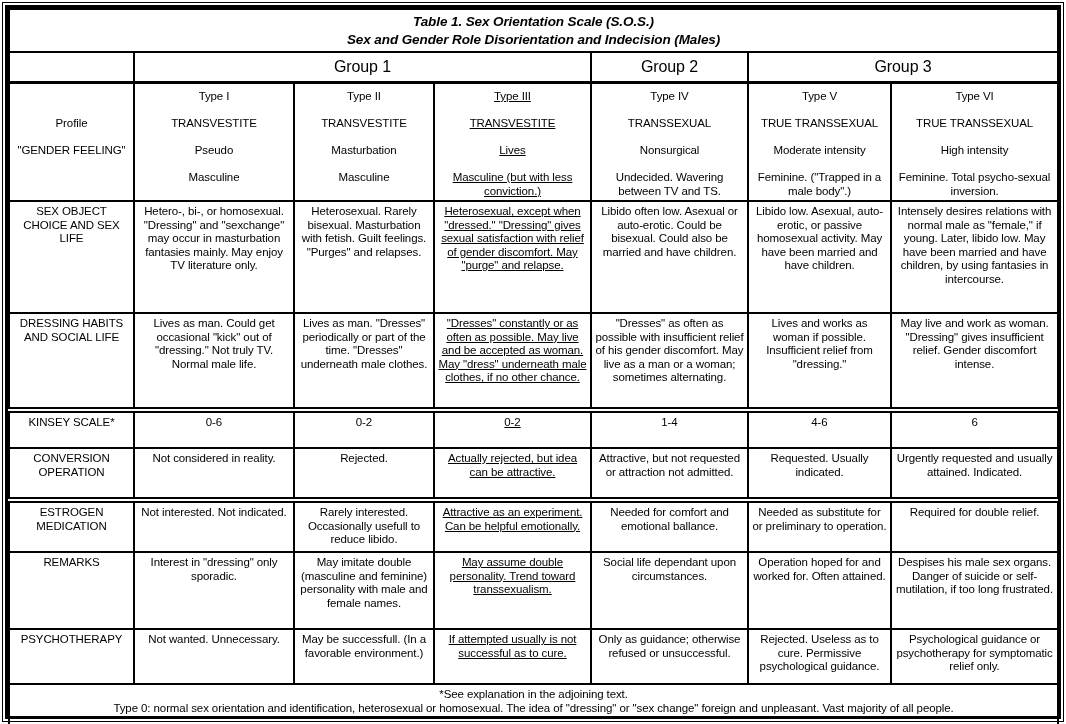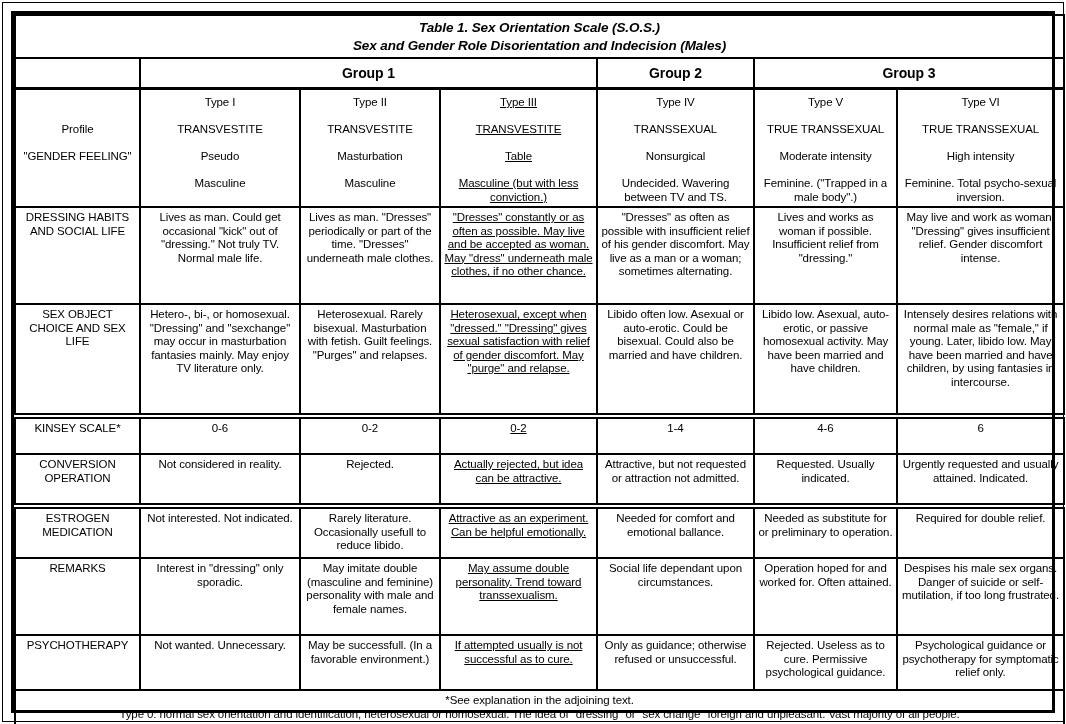--- a/index.html
+++ b/index.html
@@ -3,40 +3,40 @@
 <meta charset="utf-8">
 <style>
   html,body{margin:0;padding:0;background:#fff;}
   .page{
     width:1066px;height:724px;box-sizing:border-box;
     font-family:"Liberation Sans","DejaVu Sans",sans-serif;
     color:#000;background:#fff;position:relative;
   }
   .outer{
     position:absolute;top:2px;left:2px;right:2px;bottom:2px;
-    border:1px solid #000;padding:8px;box-sizing:border-box;
+    border:1px solid #000;padding:2px;box-sizing:border-box;
   }
   .inner{
     border:3px solid #000;height:100%;box-sizing:border-box;
   }
   table.sos{
     border-collapse:collapse;table-layout:fixed;width:100%;height:100%;
   }
   table.sos td{
     border:2px solid #000;
     vertical-align:top;
     text-align:center;
     font-size:11.5px;line-height:1.18;
     padding:3px 3px 2px 3px;
     overflow:hidden;
     letter-spacing:-0.1px;
   }
   td.titlecell{border-bottom:3px solid #000;vertical-align:middle;padding:2px;}
   .title-line{font-weight:bold;font-style:italic;font-size:13.5px;line-height:1.35;}
-  tr.group-row td{border-bottom:3px solid #000;vertical-align:middle;font-weight:bold;font-size:14px;}
+  tr.group-row td{border-bottom:3px solid #000;vertical-align:middle;font-weight:normal;font-size:16px;}
   td.rowlabel{vertical-align:top;margin-top:24px;}
   td.kin{vertical-align:middle;padding:1px;}
   
   td.dl{border-left:5px double #000;text-decoration:underline;}
   td.gb{border-left:3px solid #000;}
   tr.hdbl td{border-top:6px double #000;}
   tr.profile-row td{padding-top:6px;}
   .pline{height:27px;}
   td.footcell{
     border-top:3px solid #000;text-align:left;vertical-align:top;
@@ -89,63 +89,63 @@
       </td>
       <td>
         <div class="pline">Type II</div>
         <div class="pline">TRANSVESTITE</div>
         <div class="pline">Masturbation</div>
         <div>Masculine</div>
       </td>
       <td class="dl">
         <div class="pline">Type III</div>
         <div class="pline">TRANSVESTITE</div>
-        <div class="pline">Table</div>
+        <div class="pline">Lives</div>
         <div>Masculine (but with less conviction.)</div>
       </td>
       <td class="gb">
         <div class="pline">Type IV</div>
         <div class="pline">TRANSSEXUAL</div>
         <div class="pline">Nonsurgical</div>
         <div>Undecided. Wavering between TV and TS.</div>
       </td>
       <td>
         <div class="pline">Type V</div>
         <div class="pline">TRUE TRANSSEXUAL</div>
         <div class="pline">Moderate intensity</div>
         <div>Feminine. ("Trapped in a male body".)</div>
       </td>
       <td>
         <div class="pline">Type VI</div>
         <div class="pline">TRUE TRANSSEXUAL</div>
         <div class="pline">High intensity</div>
         <div>Feminine. Total psycho-sexual inversion.</div>
       </td>
+    </tr>
+
+    <tr style="height:112px">
+      <td class="rowlabel">SEX OBJECT CHOICE AND SEX LIFE</td>
+      <td>Hetero-, bi-, or homosexual. "Dressing" and "sexchange" may occur in masturbation fantasies mainly. May enjoy TV literature only.</td>
+      <td>Heterosexual. Rarely bisexual. Masturbation with fetish. Guilt feelings. "Purges" and relapses.</td>
+      <td class="dl">Heterosexual, except when "dressed." "Dressing" gives sexual satisfaction with relief of gender discomfort. May "purge" and relapse.</td>
+      <td class="gb">Libido often low. Asexual or auto-erotic. Could be bisexual. Could also be married and have children.</td>
+      <td>Libido low. Asexual, auto-erotic, or passive homosexual activity. May have been married and have children.</td>
+      <td>Intensely desires relations with normal male as "female," if young. Later, libido low. May have been married and have children, by using fantasies in intercourse.</td>
     </tr>
 
     <tr style="height:97px">
       <td class="rowlabel">DRESSING HABITS AND SOCIAL LIFE</td>
       <td>Lives as man. Could get occasional "kick" out of "dressing." Not truly TV. Normal male life.</td>
       <td>Lives as man. "Dresses" periodically or part of the time. "Dresses" underneath male clothes.</td>
       <td class="dl">"Dresses" constantly or as often as possible. May live and be accepted as woman. May "dress" underneath male clothes, if no other chance.</td>
       <td class="gb">"Dresses" as often as possible with insufficient relief of his gender discomfort. May live as a man or a woman; sometimes alternating.</td>
       <td>Lives and works as woman if possible. Insufficient relief from "dressing."</td>
       <td>May live and work as woman. "Dressing" gives insufficient relief. Gender discomfort intense.</td>
     </tr>
 
-    <tr style="height:112px">
-      <td class="rowlabel">SEX OBJECT CHOICE AND SEX LIFE</td>
-      <td>Hetero-, bi-, or homosexual. "Dressing" and "sexchange" may occur in masturbation fantasies mainly. May enjoy TV literature only.</td>
-      <td>Heterosexual. Rarely bisexual. Masturbation with fetish. Guilt feelings. "Purges" and relapses.</td>
-      <td class="dl">Heterosexual, except when "dressed." "Dressing" gives sexual satisfaction with relief of gender discomfort. May "purge" and relapse.</td>
-      <td class="gb">Libido often low. Asexual or auto-erotic. Could be bisexual. Could also be married and have children.</td>
-      <td>Libido low. Asexual, auto-erotic, or passive homosexual activity. May have been married and have children.</td>
-      <td>Intensely desires relations with normal male as "female," if young. Later, libido low. May have been married and have children, by using fantasies in intercourse.</td>
-    </tr>
-
     <tr class="hdbl" style="height:38px">
       <td class="rowlabel kin">KINSEY SCALE*</td>
       <td class="kin">0-6</td>
       <td class="kin">0-2</td>
       <td class="kin dl">0-2</td>
       <td class="kin gb">1-4</td>
       <td class="kin">4-6</td>
       <td class="kin">6</td>
     </tr>
 
@@ -155,21 +155,21 @@
       <td>Rejected.</td>
       <td class="dl">Actually rejected, but idea can be attractive.</td>
       <td class="gb">Attractive, but not requested or attraction not admitted.</td>
       <td>Requested. Usually indicated.</td>
       <td>Urgently requested and usually attained. Indicated.</td>
     </tr>
 
     <tr class="hdbl" style="height:52px">
       <td class="rowlabel">ESTROGEN MEDICATION</td>
       <td>Not interested. Not indicated.</td>
-      <td>Rarely literature. Occasionally usefull to reduce libido.</td>
+      <td>Rarely interested. Occasionally usefull to reduce libido.</td>
       <td class="dl">Attractive as an experiment. Can be helpful emotionally.</td>
       <td class="gb">Needed for comfort and emotional ballance.</td>
       <td>Needed as substitute for or preliminary to operation.</td>
       <td>Required for double relief.</td>
     </tr>
 
     <tr style="height:77px">
       <td class="rowlabel">REMARKS</td>
       <td>Interest in "dressing" only sporadic.</td>
       <td>May imitate double (masculine and feminine) personality with male and female names.</td>

